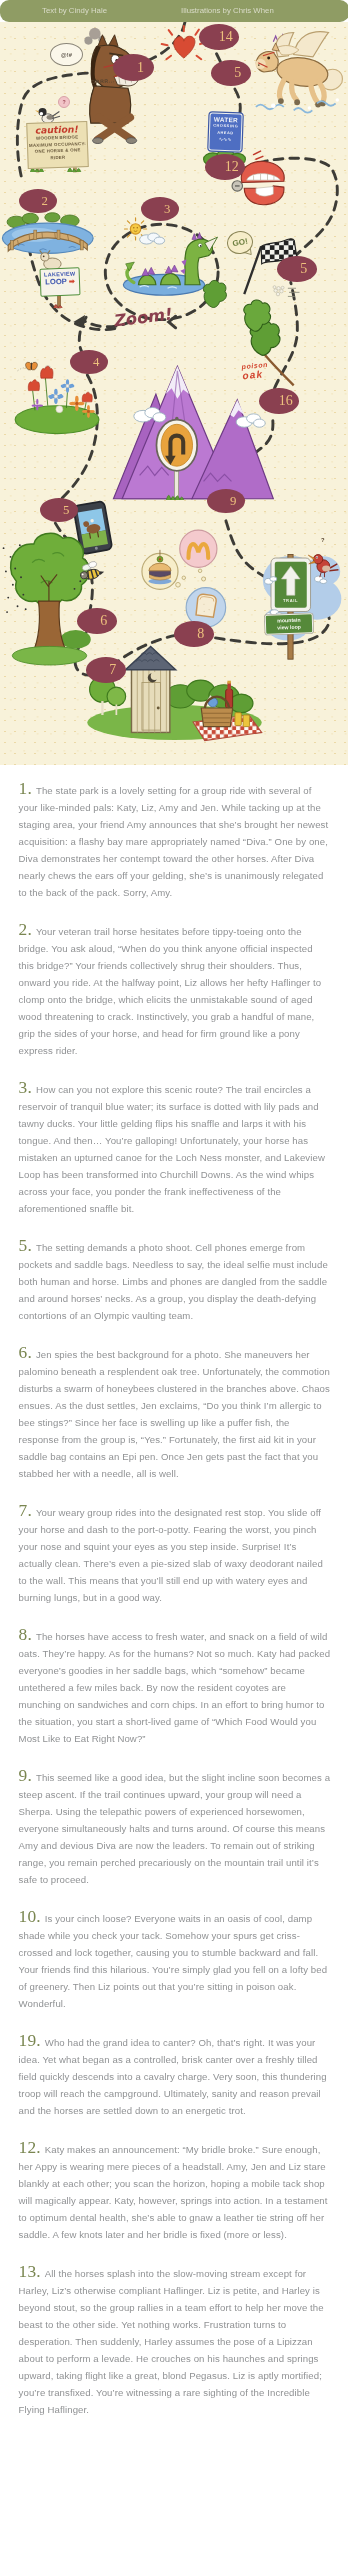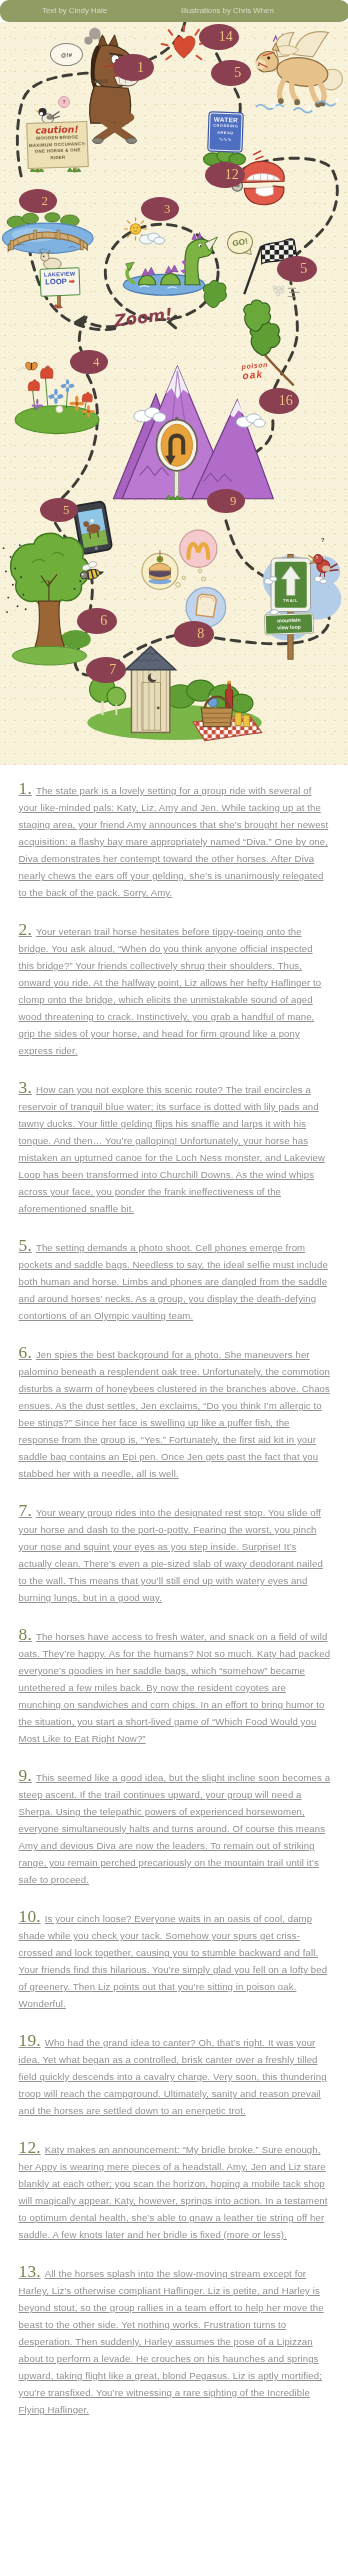--- a/index.html
+++ b/index.html
@@ -62,21 +62,21 @@
   .poison{left:242px;top:341px;color:#d2452f;font-weight:bold;font-style:italic;transform:rotate(-5deg);line-height:.95;}
   .poison .p1{font-size:7px;letter-spacing:0.6px;} .poison .p2{font-size:10px;letter-spacing:1.2px;}
   .trail-label{left:272px;top:576px;width:37px;text-align:center;font-size:4.1px;font-weight:bold;color:#eef2e4;letter-spacing:0.6px;}
   .mountain-sign{left:265px;top:592px;width:46px;background:#55893a;border:1.2px solid #f2f2ec;border-radius:2.3px;
     box-shadow:0 0 0 0.6px #9a9788;transform:rotate(-2deg);text-align:center;color:#f4f6ee;font-weight:bold;font-size:5.2px;
     line-height:1.4;padding:1.7px 0;}
   .trail-bird-q{left:321px;top:515px;font-size:5.8px;font-weight:bold;color:#574430;}
 
   
   .article{background:#fff;padding:15px 18.6px 25.6px;}
-  .para{font-size:9.6px;line-height:17px;color:#909294;margin:0 0 20px;letter-spacing:0.1px;text-decoration:underline;}
+  .para{font-size:9.6px;line-height:17px;color:#909294;margin:0 0 20px;letter-spacing:0.1px;}
   .pnum{font-family:"Liberation Serif",serif;font-size:17.4px;color:#7a8651;margin-right:4.1px;line-height:1;}
 </style>
 </head>
 <body>
 
 <div class="page">
 
 
   <div class="byline">
     <span class="bl">Text by Cindy Hale</span>
@@ -548,21 +548,21 @@
     <div class="badge b42" style="left:18.6px;top:167px">2</div>
     <div class="badge b42" style="left:141px;top:175px">3</div>
     <div class="badge b42" style="left:70px;top:328px">4</div>
     <div class="badge b42" style="left:40px;top:476px">5</div>
     <div class="badge b44" style="left:77px;top:586px">6</div>
     <div class="badge b44" style="left:86px;top:635px">7</div>
     <div class="badge b44" style="left:174px;top:599px">8</div>
     <div class="badge b42" style="left:207px;top:467px">9</div>
     <div class="badge b44" style="left:259px;top:366px">16</div>
     <div class="badge b44" style="left:277px;top:234px">5</div>
-    <div class="badge b44" style="left:205px;top:140px">12</div>
+    <div class="badge b44" style="left:205px;top:132px">12</div>
     <div class="badge b44" style="left:211px;top:38px">5</div>
     <div class="badge b44" style="left:199px;top:2.3px">14</div>
 
     <div class="maplabel swear">@!#</div>
     <div class="maplabel grrr">GRRR...</div>
     <div class="maplabel bird-q">?</div>
 
     <div class="maplabel caution-sign">
       <div class="caution-title">caution!</div>
       <div class="caution-line">WOODEN BRIDGE</div>

